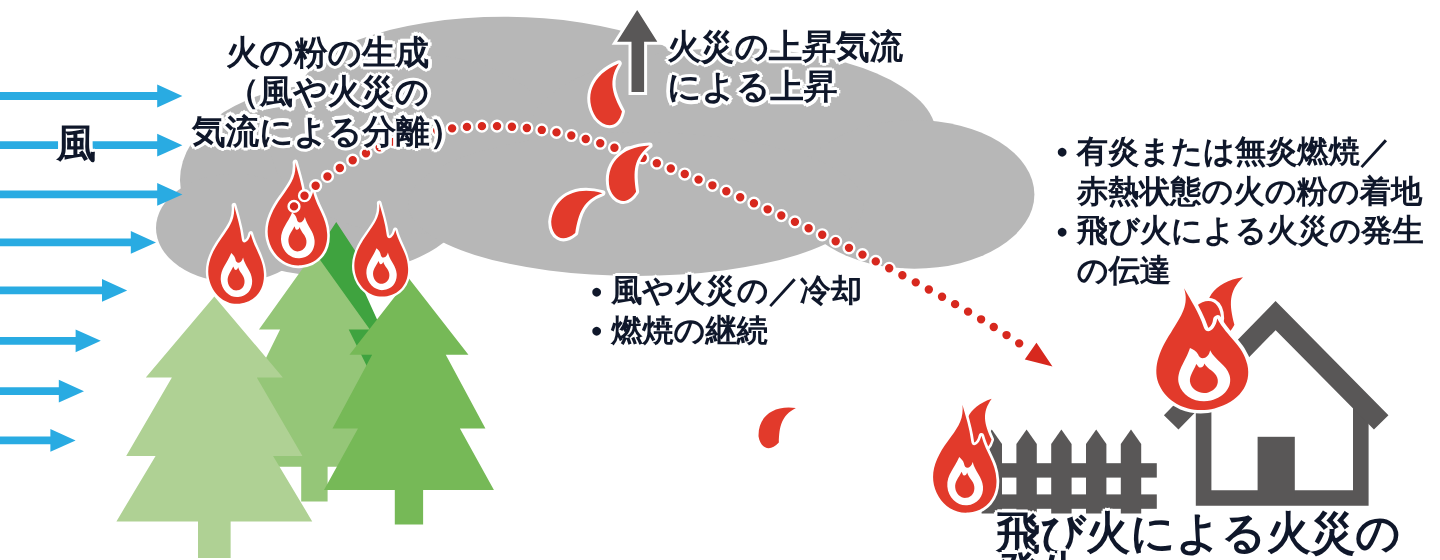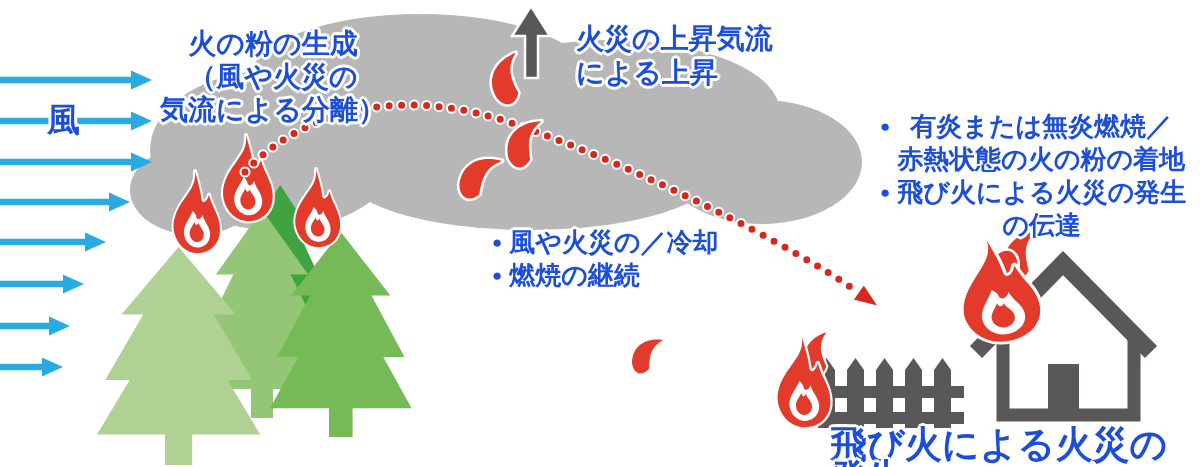--- a/index.html
+++ b/index.html
@@ -2,33 +2,33 @@
 <html><head>
 <meta charset="utf-8">
 <style>
   html,body{margin:0;padding:0;background:#fff;}
   .stage{
     position:relative;width:1200px;height:467px;overflow:hidden;background:#fff;
     font-family:"Liberation Sans","DejaVu Sans",sans-serif;color:#231815;
   }
   .stage svg{position:absolute;left:0;top:0;}
   .lbl{
-    position:absolute;font-weight:bold;color:#1d4ed8;white-space:pre-line;
+    position:absolute;font-weight:bold;color:#0f172a;white-space:pre-line;
     text-shadow:
       -2px -2px 0 #fff, 2px -2px 0 #fff, -2px 2px 0 #fff, 2px 2px 0 #fff,
       -3px 0 0 #fff, 3px 0 0 #fff, 0 -3px 0 #fff, 0 3px 0 #fff,
       -2px 0 0 #fff, 2px 0 0 #fff, 0 -2px 0 #fff, 0 2px 0 #fff;
   }
   .wind{left:47px;top:102px;font-size:33px;line-height:36px;}
   .gen{left:148px;top:27px;width:250px;font-size:28px;line-height:33px;text-align:center;}
-  .updraft{left:556px;top:22px;font-size:28px;line-height:34px;margin-left:20px;}
+  .updraft{left:556px;top:22px;font-size:28px;line-height:34px;}
   .bullets{position:absolute;font-weight:bold;}
   .bullets .row{display:flex;align-items:flex-start;}
   .bullets .dot{font-size:17px;line-height:33px;margin-right:7px;flex:0 0 auto;}
-  .bullets .txt{font-size:26px;line-height:33px;white-space:pre-line;text-align:center;}
+  .bullets .txt{font-size:26px;line-height:33px;white-space:pre-line;}
   .mid-bullets{left:492px;top:226px;}
   .right-bullets{left:880px;top:110px;}
   .spotfire{left:830px;top:428px;font-size:37px;line-height:33px;}
 </style>
 </head>
 <body>
 
 <div class="stage">
 
   <svg width="1200" height="467" viewBox="0 0 1200 467">

